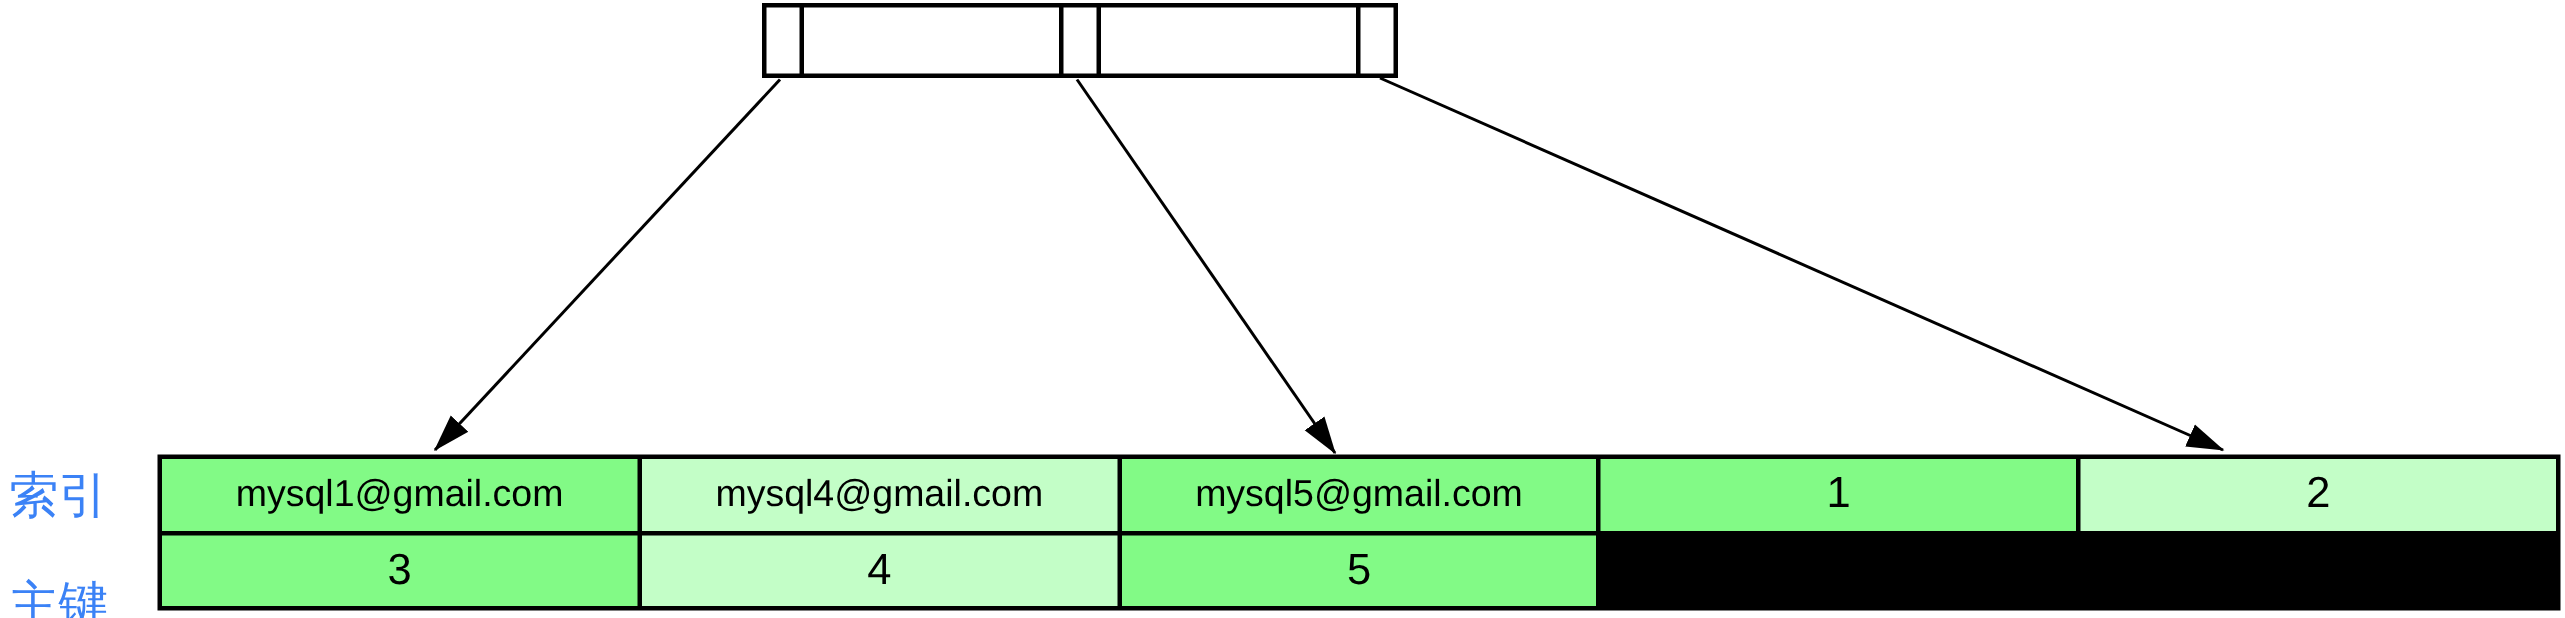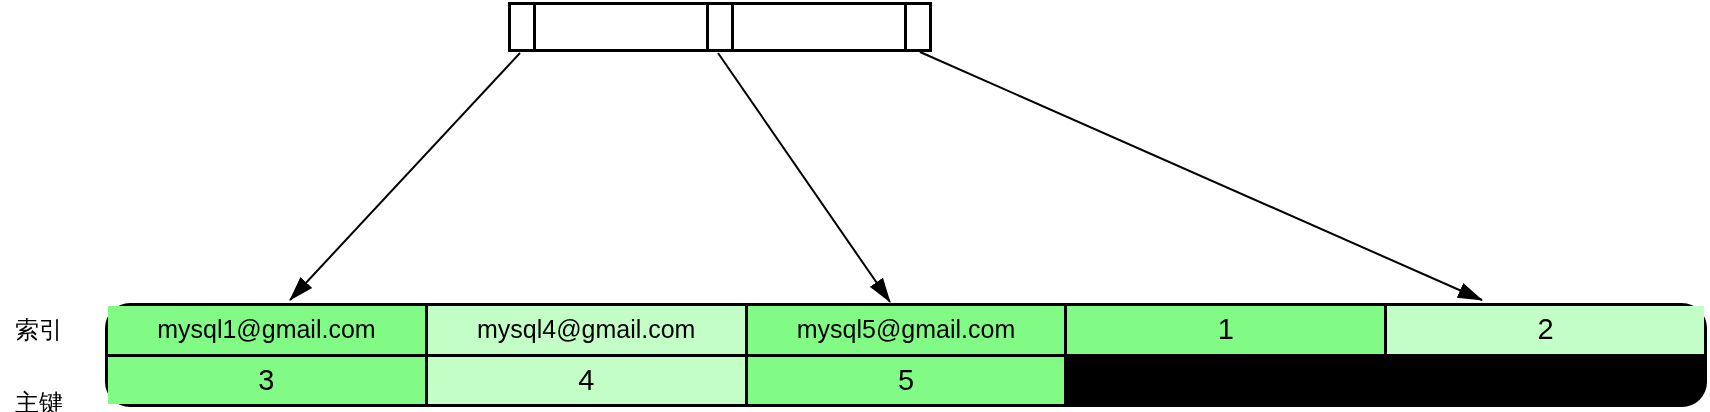--- a/index.html
+++ b/index.html
@@ -56,21 +56,20 @@
     left: 105px;
     top: 303px;
     width: 1602px;
     height: 104px;
     background: var(--line);
     padding: 3px;
     display: grid;
     grid-template-columns: repeat(5, 1fr);
     grid-template-rows: 1fr 1fr;
     gap: 3px;
-    border-radius: 25px;
   }
   .index-table .tcell {
     display: flex;
     align-items: center;
     justify-content: center;
     overflow: hidden;
     white-space: nowrap;
   }
   .tcell.dark  { background: var(--cell-dark); }
   .tcell.light { background: var(--cell-light); }
@@ -79,22 +78,22 @@
 
   
   .row-label {
     position: absolute;
     left: 6px;
     width: 66px;
     height: 48px;
     display: flex;
     align-items: center;
     justify-content: center;
-    font-size: 24px;
-    color: #000000;
+    font-size: 33px;
+    color: #3b82f6;
   }
   .row-label.first  { top: 306px; }
   .row-label.second { top: 379px; }
 </style>
 </head>
 <body>
 
 <div class="canvas">
 
   <div class="btree-node">

